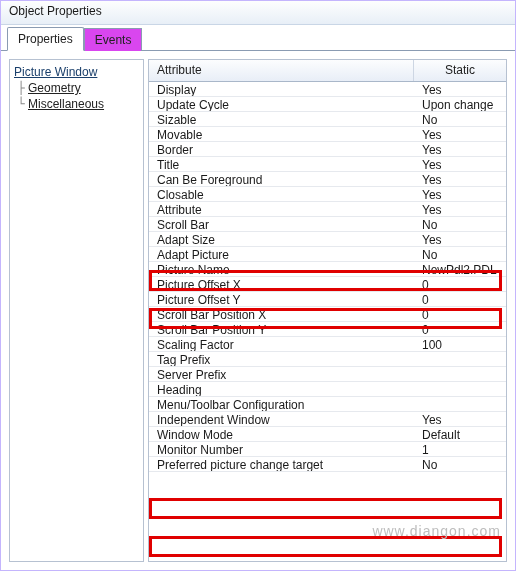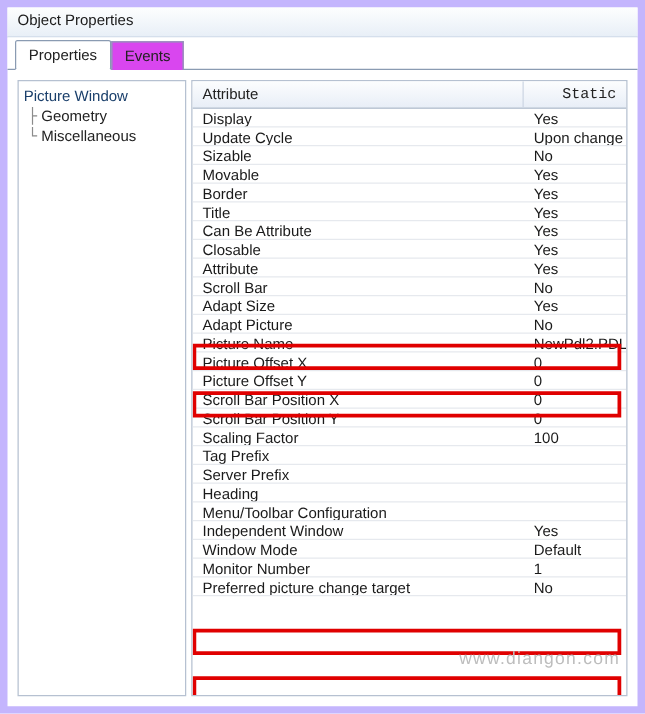--- a/index.html
+++ b/index.html
@@ -1,32 +1,32 @@
 <!DOCTYPE html>
 <html><head>
 <meta charset="utf-8">
 <style>
 * { box-sizing: border-box; margin: 0; padding: 0; font-family: 'Segoe UI', Tahoma, Arial, sans-serif; }
 html, body { width: 516px; height: 571px; overflow: hidden; background: #fff; }
-.window { width: 516px; height: 571px; border: 6px solid #c4b5fd; background: #fff; display: flex; flex-direction: column; }
+.window { width: 516px; height: 571px; border: 1px solid #c4b5fd; background: #fff; display: flex; flex-direction: column; }
 .titlebar { height: 24px; background: linear-gradient(#fdfefe, #e8eff7); border-bottom: 1px solid #c9d6e6; padding: 3px 8px; font-size: 12px; color: #1a1a1a; }
 .tabstrip { height: 26px; display: flex; align-items: flex-end; padding: 2px 6px 0 6px; background: #fff; }
 .tab { border: 1px solid #8a9bb2; border-bottom: none; padding: 4px 10px 4px 10px; font-size: 12px; margin-right: 0; background: #f3f6fb; color: #222; position: relative; margin-top: 32px; }
 .tab.active { background: #fff; border-bottom: 1px solid #fff; z-index: 2; border-top-left-radius: 2px; border-top-right-radius: 2px; }
 .tab:not(.active){ margin-top: 2px; background:#d946ef; }
 .tabpanel { flex: 1; border-top: 1px solid #8a9bb2; display: flex; margin-top:-1px; }
 .splitter { width: 100%; display: flex; }
 .left { width: 135px; border: 1px solid #b6c1d1; margin: 8px 4px 8px 8px; padding: 4px 2px; overflow: hidden; }
 .right { flex: 1; border: 1px solid #b6c1d1; margin: 8px 8px 8px 0; overflow: hidden; position: relative; }
 .tree { font-size: 12px; color: #222; }
-.tree-item { padding: 1px 2px 1px 2px; white-space: nowrap; }
+.tree-item { padding: 1px 2px 1px 2px; white-space: nowrap; text-decoration: underline; }
 .tree-conn { display: inline-block; width: 14px; text-align: center; color: #8b8b8b; font-family: monospace; }
 .grid-head { display: flex; height: 22px; background: linear-gradient(#fcfdfe,#e8eef7); border-bottom: 1px solid #a9b7c9; font-size: 12px; color: #222; }
 .col-attr { flex: 0 0 265px; padding: 3px 8px; border-right: 1px solid #cdd6e3; }
-.col-static { flex: 1; padding: 3px 8px; text-align: right; font-family: Liberation Mono, monospace; }
+.col-static { flex: 1; padding: 3px 8px; text-align: center; }
 .grid-body { position: relative; overflow: hidden; height: calc(100% - 22px); }
 .row { display: flex; height: 15px; font-size: 12px; color: #1a1a1a; border-bottom: 1px solid #e6e9ee; }
 .row .cell-attr { flex: 0 0 265px; padding: 1px 8px; white-space: nowrap; overflow: hidden; }
 .row .cell-static { flex: 1; padding: 1px 8px; white-space: nowrap; overflow: hidden; }
 .highlight { position: absolute; border: 3px solid #e00000; pointer-events: none; }
 .watermark { position: absolute; right: 5px; bottom: 22px; font-size: 14px; color: #bdbdbd; letter-spacing: 1px; }
 .tree-root { color:#1a3f6b; }
 </style>
 </head>
 <body>
@@ -80,21 +80,21 @@
             </div>
             <div class="row">
               <div class="cell-attr">Border</div>
               <div class="cell-static">Yes</div>
             </div>
             <div class="row">
               <div class="cell-attr">Title</div>
               <div class="cell-static">Yes</div>
             </div>
             <div class="row">
-              <div class="cell-attr">Can Be Attribute</div>
+              <div class="cell-attr">Can Be Foreground</div>
               <div class="cell-static">Yes</div>
             </div>
             <div class="row">
               <div class="cell-attr">Closable</div>
               <div class="cell-static">Yes</div>
             </div>
             <div class="row">
               <div class="cell-attr">Attribute</div>
               <div class="cell-static">Yes</div>
             </div>

